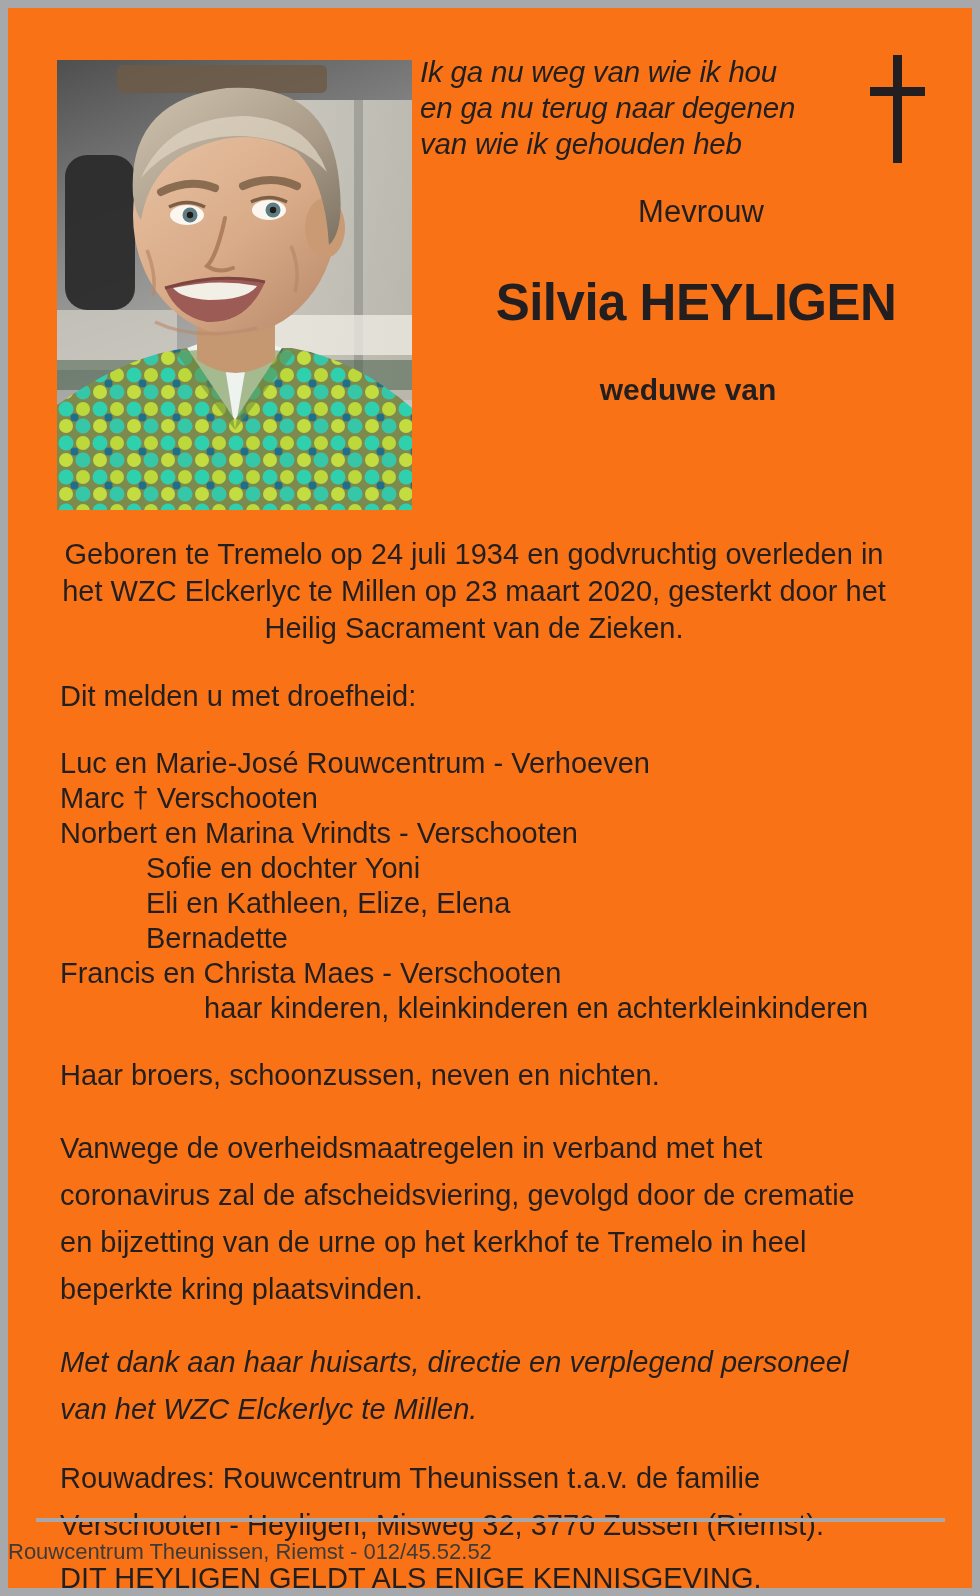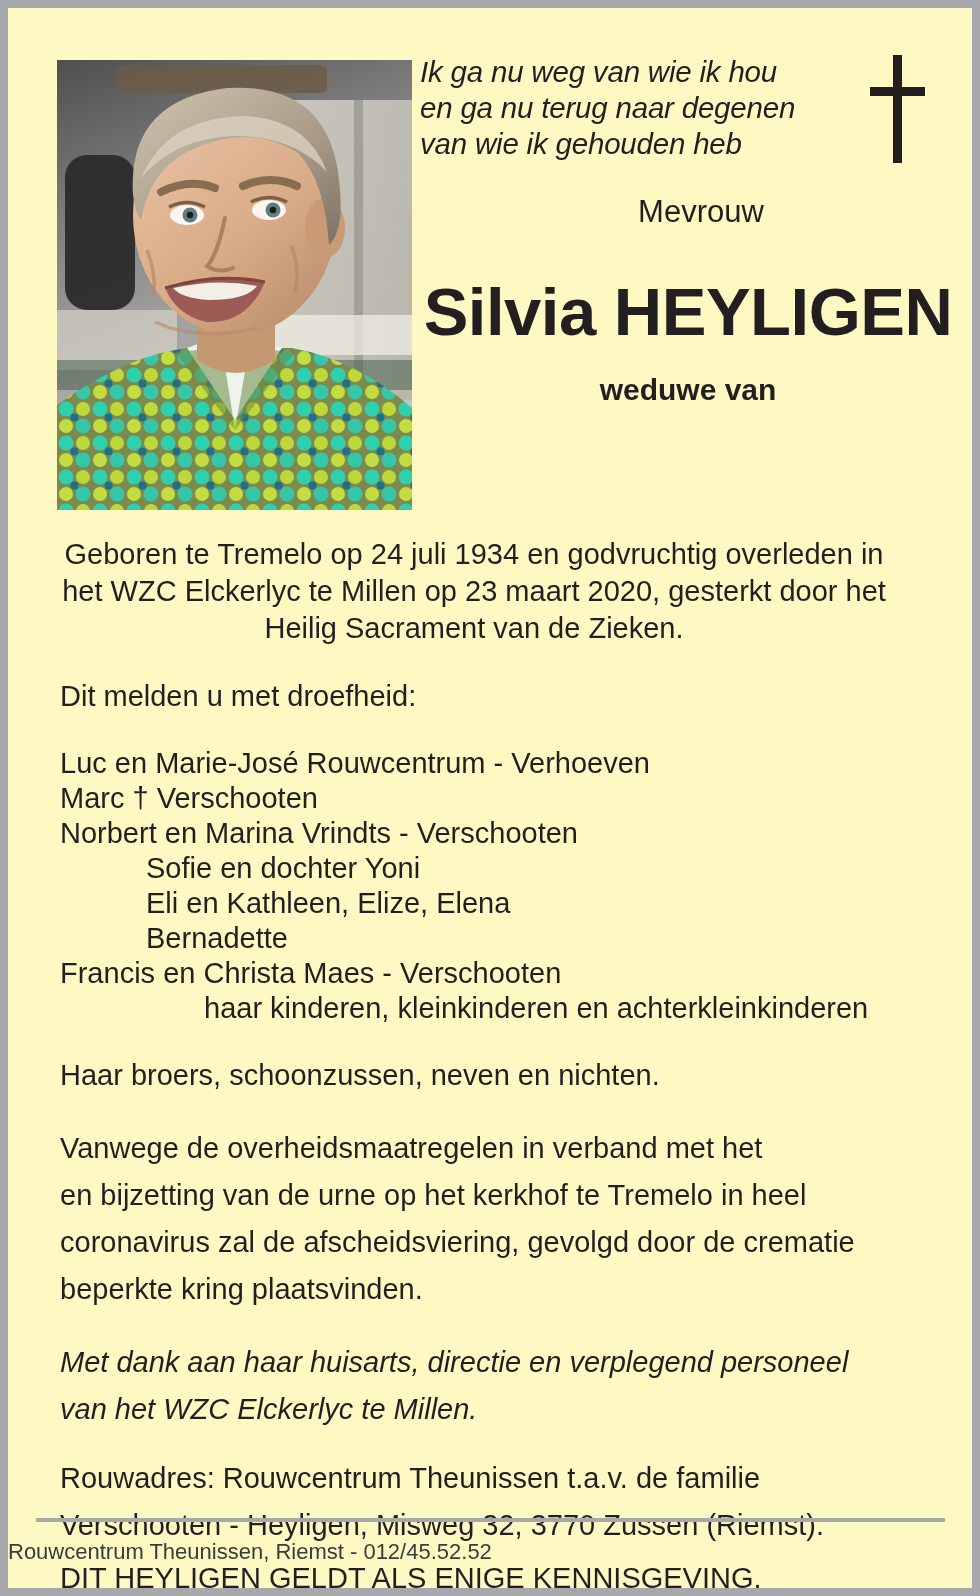--- a/index.html
+++ b/index.html
@@ -13,21 +13,21 @@
     font-family: "Liberation Sans", sans-serif;
     overflow: hidden;
   }
 
   .page {
     position: absolute;
     left: 8px;
     top: 8px;
     width: 964px;
     height: 1580px;
-    background: #fef9c3;
+    background: #f97316;
     box-sizing: border-box;
   }
 
   
   .header {
     position: relative;
     height: 470px;
   }
 
   .portrait {
@@ -92,25 +92,25 @@
     top: 186px;
     width: 552px;
     text-align: center;
     font-size: 31px;
     color: #231f20;
     margin-left: 13px;
   }
 
   .deceased-name {
     position: absolute;
-    left: 0;
+    left: 8px;
     top: 265px;
     width: 552px;
     text-align: center;
-    font-size: 67px;
+    font-size: 51px;
     font-weight: bold;
     color: #231f20;
     letter-spacing: -0.5px;
   }
 
   .widow-of {
     position: absolute;
     left: 0;
     top: 362px;
     width: 552px;
@@ -315,22 +315,22 @@
     </div>
 
     <div class="spacer-32"></div>
 
     <div class="block">Haar broers, schoonzussen, neven en nichten.</div>
 
     <div class="spacer-26"></div>
 
     <div class="block">
       <span class="para-line">Vanwege de overheidsmaatregelen in verband met het</span>
+      <span class="para-line">coronavirus zal de afscheidsviering, gevolgd door de crematie</span>
       <span class="para-line">en bijzetting van de urne op het kerkhof te Tremelo in heel</span>
-      <span class="para-line">coronavirus zal de afscheidsviering, gevolgd door de crematie</span>
       <span class="para-line">beperkte kring plaatsvinden.</span>
     </div>
 
     <div class="spacer-26"></div>
 
     <div class="block italic">
       <span class="para-line">Met dank aan haar huisarts, directie en verplegend personeel</span>
       <span class="para-line">van het WZC Elckerlyc te Millen.</span>
     </div>
 

